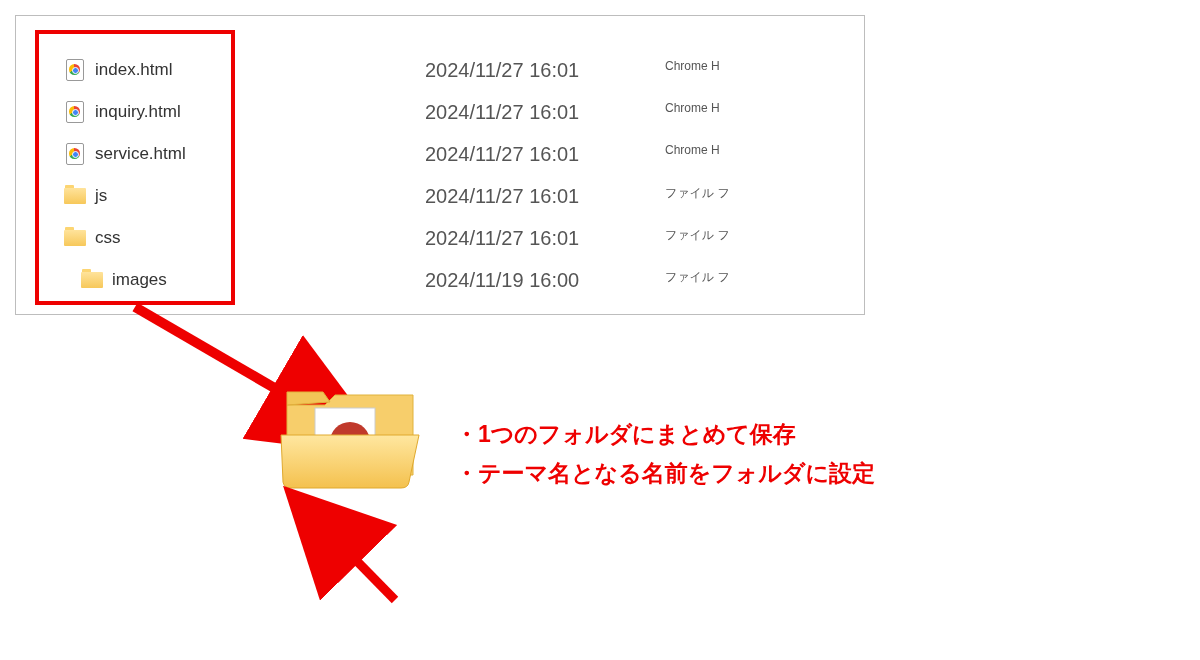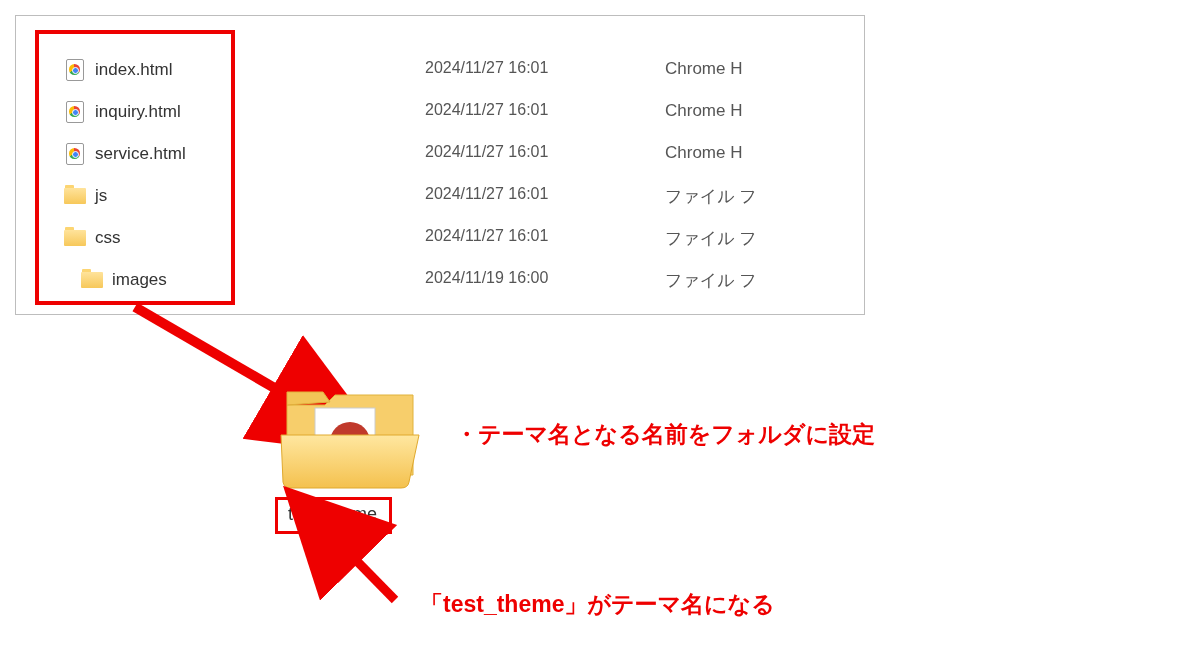--- a/index.html
+++ b/index.html
@@ -47,26 +47,26 @@
     width: 40px;
     display: flex;
     justify-content: center;
   }
   .name-cell {
     font-size: 17px;
     color: #333;
   }
   .date-cell {
     position: absolute;
-    font-size: 16px;
+    font-size: 20px;
     color: #555;
   }
   .type-cell {
     position: absolute;
-    font-size: 17px;
+    font-size: 12px;
     color: #555;
     white-space: nowrap;
   }
   .chrome-icon {
     width: 18px;
     height: 18px;
     position: relative;
   }
   .chrome-icon .page {
     width: 16px;
@@ -260,32 +260,29 @@
       <path d="M6 55 L144 55 L134 102 Q133 108 126 108 L16 108 Q9 108 8 102 Z" fill="url(#gradFront)" stroke="#e0a92e" stroke-width="1"></path>
       <defs>
         <linearGradient id="gradFront" x1="0" y1="0" x2="0" y2="1">
           <stop offset="0%" stop-color="#ffe7a0"></stop>
           <stop offset="100%" stop-color="#f4c14e"></stop>
         </linearGradient>
       </defs>
     </svg>
   </div>
 
-  <div class="folder-label-box">
-    <span>test_theme</span>
-  </div>
 
   <svg style="position:absolute;left:0;top:0;width:1200px;height:660px;pointer-events:none" viewBox="0 0 1200 660">
     <defs>
       <marker id="ah2" markerWidth="14" markerHeight="14" refX="2" refY="6" orient="auto">
         <path d="M0,0 L12,6 L0,12 Z" fill="#ee0000"></path>
       </marker>
     </defs>
     <line x1="395" y1="600" x2="346" y2="550" stroke="#ee0000" stroke-width="9" marker-end="url(#ah2)"></line>
   </svg>
 
   <div class="annot annot-main">
+    <div>・1つのフォルダにまとめて保存</div>
     <div>・テーマ名となる名前をフォルダに設定</div>
   </div>
 
-  <div class="annot annot-bottom">「test_theme」がテーマ名になる</div>
 
 </div>
 
 </body></html>

